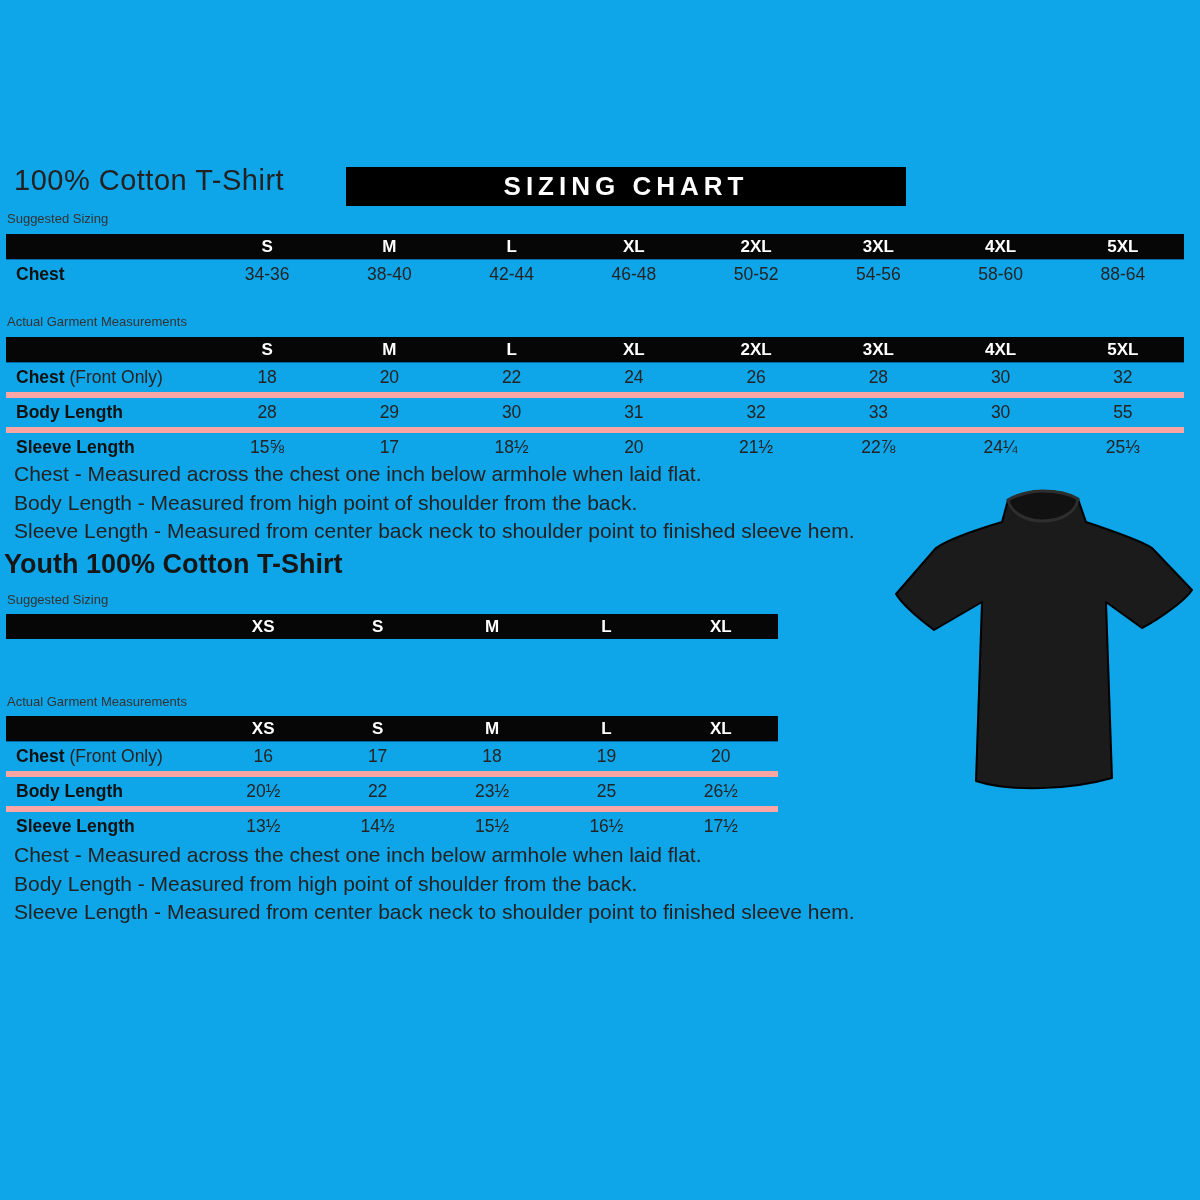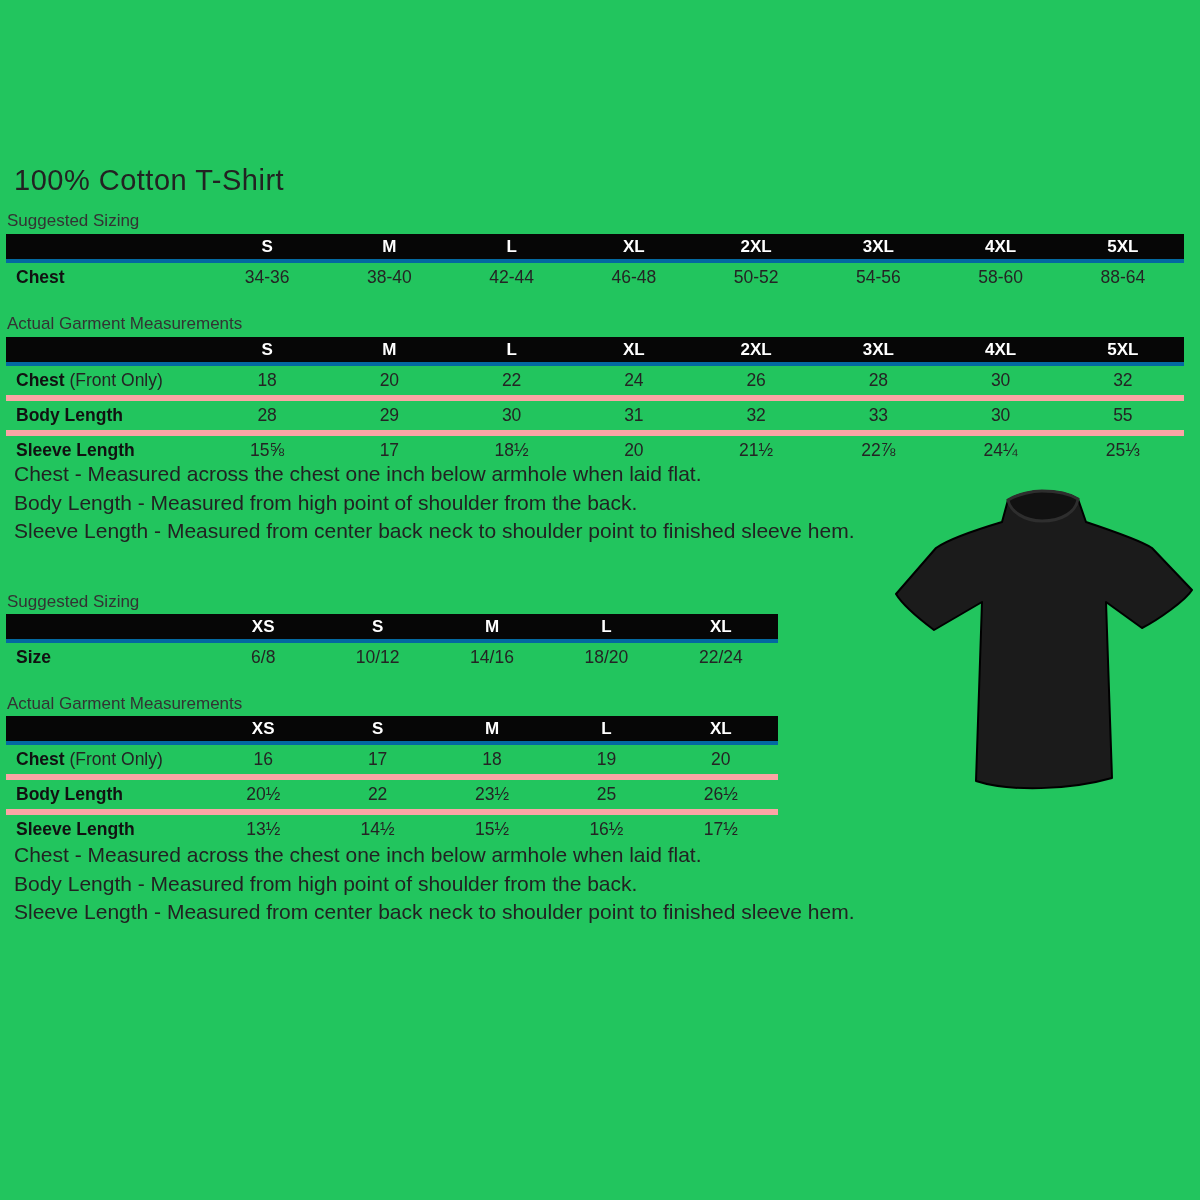--- a/index.html
+++ b/index.html
@@ -1,62 +1,65 @@
 <!DOCTYPE html>
 <html><head>
 <meta charset="utf-8">
 <style>
   html,body{margin:0;padding:0;background:#fff;}
   .page{
-    position:relative;width:1200px;height:1200px;background:#22c55e;
+    position:relative;width:1200px;height:1200px;background:#0ea5e9;
     font-family:"Liberation Sans", sans-serif;color:#1a1a1a;overflow:hidden;
   }
   .abs{position:absolute;}
   .main-title{left:14px;top:164px;font-size:29px;color:#222;letter-spacing:.5px;}
   .banner{
     left:346px;top:167px;width:560px;height:39px;background:#000;color:#fff;
     display:flex;align-items:center;justify-content:center;
     font-size:26px;font-weight:bold;letter-spacing:5px;
   }
-  .section-label{font-size:17px;color:#333;}
+  .section-label{font-size:13px;color:#333;}
   .s1{left:7px;top:211px;}
   .s2{left:7px;top:314px;}
   .s3{left:7px;top:592px;}
   .s4{left:7px;top:694px;}
   .youth-title{left:4px;top:549px;font-size:27px;font-weight:bold;color:#161616;}
   .sizetable{left:6px;}
   .ta1{top:234px;width:1178px;}
   .ta2{top:337px;width:1178px;}
   .ty1{top:614px;width:772px;}
   .ty2{top:716px;width:772px;}
   .t-head{
     display:flex;align-items:center;height:25px;background:#060606;
     color:#fff;font-weight:bold;font-size:17px;
   }
   .t-row{
     display:flex;align-items:center;height:29px;font-size:17.5px;color:#242424;
     border-top:6px solid #fca5a5;
   }
-  .t-row.first{border-top:4px solid #0369a1;}
+  .t-row.first{border-top:1px solid #0369a1;}
   .t-cell{flex:1;text-align:center;}
   .t-cell.label{flex:0 0 200px;text-align:left;padding-left:10px;box-sizing:border-box;}
   .t-cell.label b{font-weight:bold;color:#111;}
   .t-cell.label span{font-weight:normal;text-align:right;}
   .notes div{font-size:21px;line-height:28.5px;color:#222;white-space:nowrap;}
   .n1{left:14px;top:460px;}
   .n2{left:14px;top:841px;}
   .tshirt{left:890px;top:478px;width:308px;height:332px;}
 </style>
 </head>
 <body>
 
 <div class="page">
 
   <div class="abs main-title">100% Cotton T-Shirt</div>
 
+  <div class="abs banner">
+    <span>SIZING CHART</span>
+  </div>
 
   <div class="abs section-label s1">Suggested Sizing</div>
   <div class="abs sizetable ta1">
       <div class="t-head">
         <div class="t-cell label"></div>
         <div class="t-cell">S</div>
         <div class="t-cell">M</div>
         <div class="t-cell">L</div>
         <div class="t-cell">XL</div>
         <div class="t-cell">2XL</div>
@@ -124,38 +127,31 @@
         <div class="t-cell">25⅓</div>
       </div>
     </div>
 
   <div class="abs notes n1">
     <div>Chest - Measured across the chest one inch below armhole when laid flat.</div>
     <div>Body Length - Measured from high point of shoulder from the back.</div>
     <div>Sleeve Length - Measured from center back neck to shoulder point to finished sleeve hem.</div>
   </div>
 
+  <div class="abs youth-title">Youth 100% Cotton T-Shirt</div>
 
   <div class="abs section-label s3">Suggested Sizing</div>
   <div class="abs sizetable ty1">
       <div class="t-head">
         <div class="t-cell label"></div>
         <div class="t-cell">XS</div>
         <div class="t-cell">S</div>
         <div class="t-cell">M</div>
         <div class="t-cell">L</div>
         <div class="t-cell">XL</div>
-      </div>
-      <div class="t-row first">
-        <div class="t-cell label"><b>Size</b></div>
-        <div class="t-cell">6/8</div>
-        <div class="t-cell">10/12</div>
-        <div class="t-cell">14/16</div>
-        <div class="t-cell">18/20</div>
-        <div class="t-cell">22/24</div>
       </div>
     </div>
 
   <div class="abs section-label s4">Actual Garment Measurements</div>
   <div class="abs sizetable ty2">
       <div class="t-head">
         <div class="t-cell label"></div>
         <div class="t-cell">XS</div>
         <div class="t-cell">S</div>
         <div class="t-cell">M</div>

